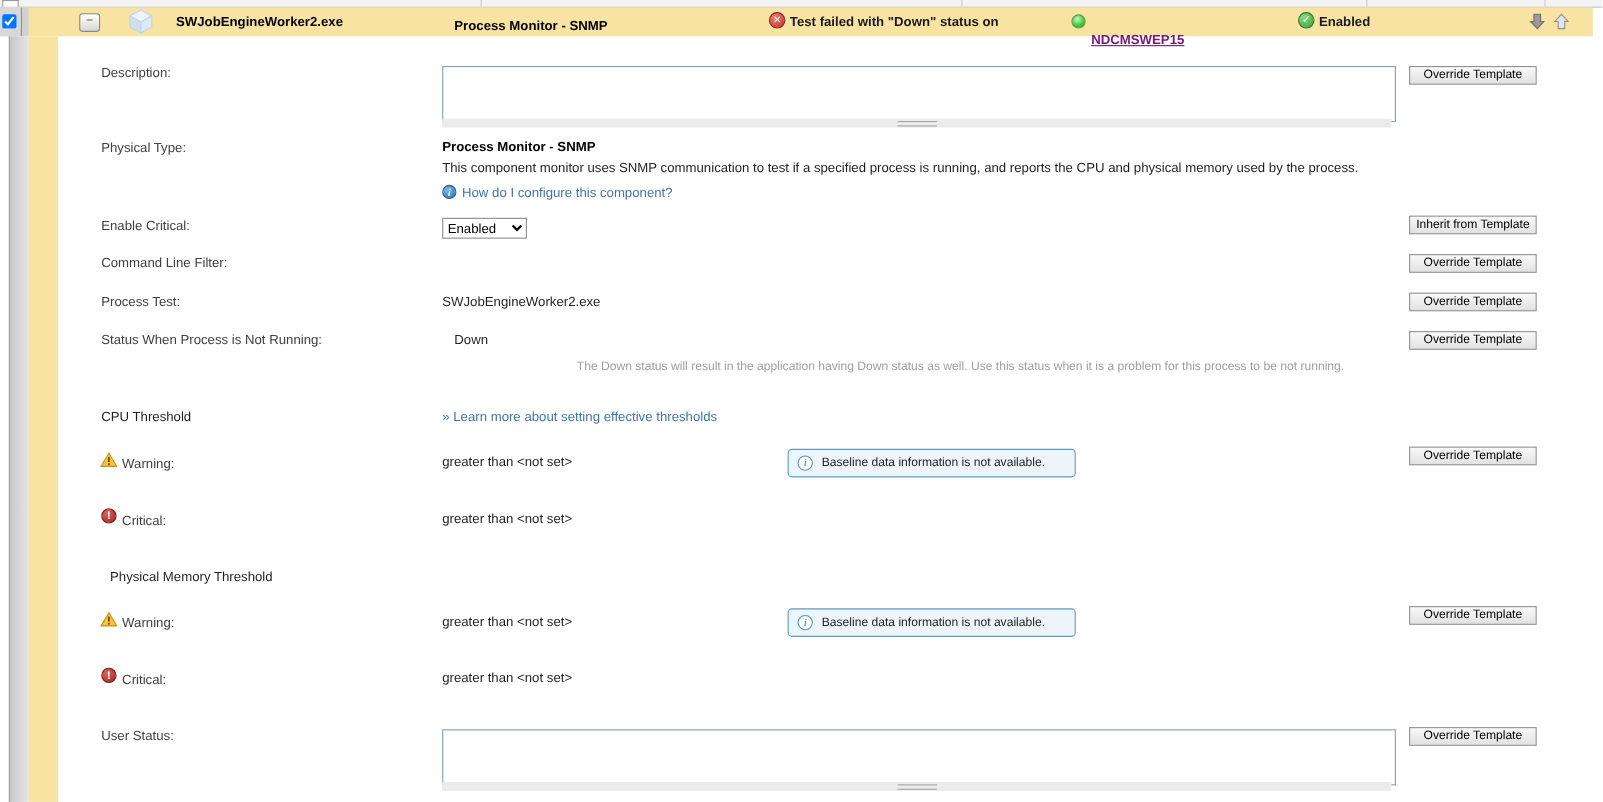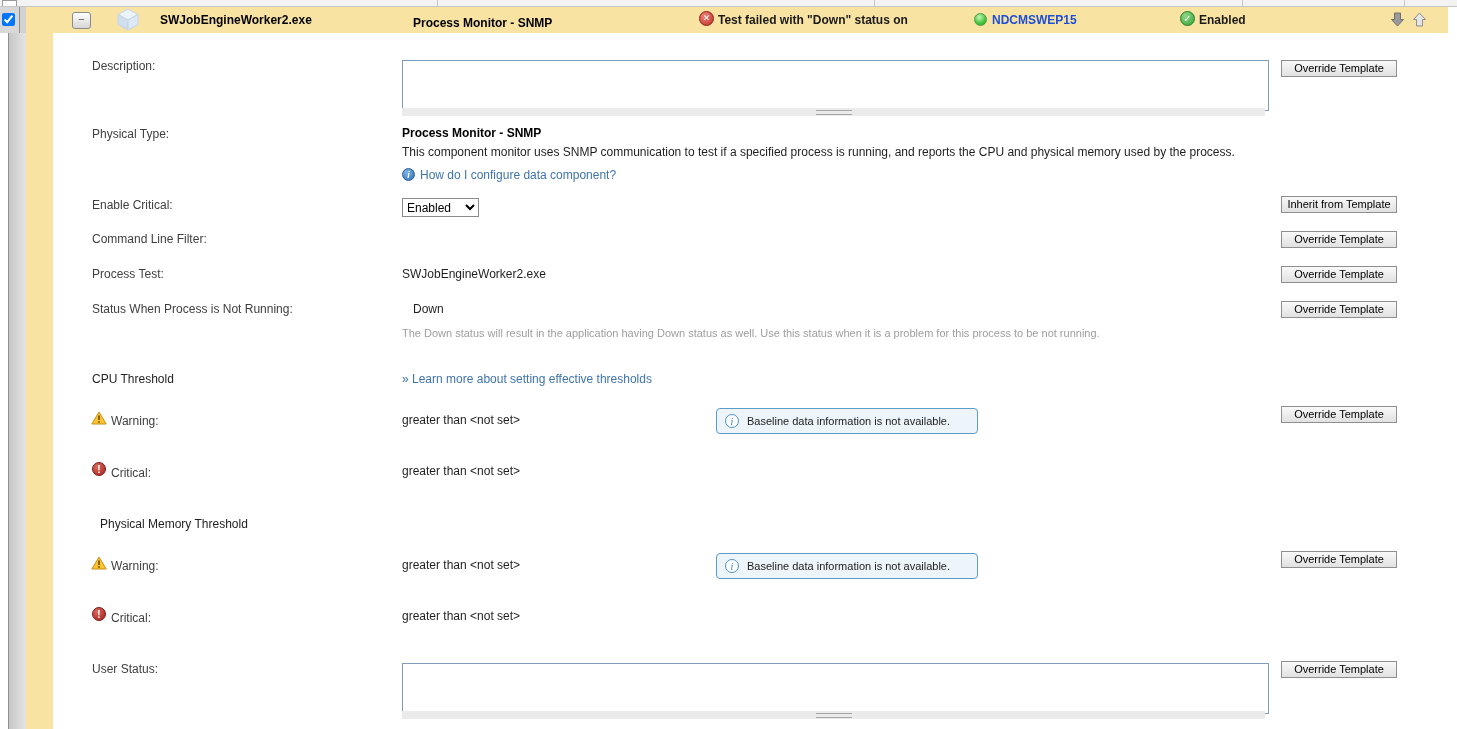--- a/index.html
+++ b/index.html
@@ -17,21 +17,21 @@
   .hdr{position:absolute;left:0;top:7px;width:1448px;height:26px;background:#F8E3A3;}
   .hdr-checkcell{position:absolute;left:0;top:0;width:19px;height:26px;background:#d8d8d8;border-right:1px solid #8f8f8f;}
   .hdr-checkcell input{position:absolute;left:2px;top:6px;width:13px;height:13px;margin:0;}
   .hdr-graypad{position:absolute;left:20px;top:0;width:6px;height:26px;background:#d2d2d2;}
   .collapse-btn{position:absolute;left:72px;top:5px;width:17px;height:15px;border:1px solid #8a8a8a;border-radius:3px;
     background:linear-gradient(#ffffff,#d6d6d6);color:#555;font-size:11px;line-height:13px;text-align:center;cursor:pointer;}
   .cube-ic{position:absolute;left:116px;top:1px;}
   .hdr-name{position:absolute;left:160px;top:6px;font-weight:bold;color:#000;}
   .hdr-type{position:absolute;left:413px;top:9px;font-weight:bold;color:#000;}
   .hdr-fail{position:absolute;left:718px;top:6px;font-weight:bold;color:#1a1a1a;}
-  .hdr-server{position:absolute;left:992px;top:6px;font-weight:bold;color:#1d4ed8;}
+  .hdr-server{position:absolute;left:992px;top:22px;font-weight:bold;color:#701a75;text-decoration:underline;}
   .hdr-enabled{position:absolute;left:1199px;top:6px;font-weight:bold;color:#1a1a1a;}
   
   .circ{display:inline-block;border-radius:50%;text-align:center;box-sizing:border-box;}
   .ic-redx{position:absolute;left:699px;top:4px;width:15px;height:15px;
     background:radial-gradient(circle at 35% 30%,#ef8076,#c03028);border:1px solid #8d1d17;
     color:#fff;font-size:9px;font-weight:bold;line-height:13px;}
   .ic-orb{position:absolute;left:974px;top:6px;width:13px;height:13px;
     background:radial-gradient(circle at 40% 30%,#c9f7b8,#45c43a 60%,#2f9e27);border:1px solid #4aa042;}
   .ic-check{position:absolute;left:1180px;top:4px;width:15px;height:15px;
     background:radial-gradient(circle at 35% 30%,#8fd889,#33a433);border:1px solid #267a26;
@@ -39,21 +39,21 @@
   .arrow-btn{position:absolute;top:4px;width:15px;height:17px;cursor:pointer;}
   
   .rail-line{position:absolute;left:8px;top:33px;width:1px;height:696px;background:#8f8f8f;}
   .rail-gray{position:absolute;left:9px;top:33px;width:17px;height:696px;background:linear-gradient(to right,#c6c6c6,#e5e5e5);}
   .rail-yellow{position:absolute;left:26px;top:33px;width:27px;height:696px;background:#F8E3A3;}
   
   .lbl{position:absolute;color:#404040;}
   .sect{position:absolute;color:#1f1f1f;}
   .val{position:absolute;color:#1f1f1f;}
   .val-bold{position:absolute;font-weight:bold;color:#000;}
-  .muted{position:absolute;color:#9e9e9e;font-size:11px;}
+  .muted{position:absolute;color:#9e9e9e;font-size:11px;text-align:right;}
   .link{position:absolute;color:#3f74ad;cursor:pointer;text-decoration:none;}
   .ta{position:absolute;left:402px;width:861px;height:45px;border:1px solid #7f9db9;background:#fff;resize:none;
     font-family:"Liberation Sans",sans-serif;font-size:12px;}
   .grip{position:absolute;left:402px;width:863px;height:8px;background:#ebebeb;cursor:row-resize;}
   .grip-handle{width:36px;height:1px;margin:2px auto 0;border-top:1px solid #a6a6a6;border-bottom:1px solid #a6a6a6;background:#ebebeb;height:3px;}
   .btn{position:absolute;left:1281px;width:116px;height:17px;box-sizing:border-box;
     background:linear-gradient(#f9f9f9,#e1e1e1);border:1px solid #8f8f8f;
     font-size:11px;line-height:15px;text-align:center;color:#000;cursor:pointer;}
   .sel{position:absolute;left:402px;top:198px;width:77px;height:19px;font-size:12px;
     font-family:"Liberation Sans",sans-serif;border:1px solid #8a8a8a;background:#fff;}
@@ -129,21 +129,21 @@
 <textarea class="ta" style="top: 60px;"></textarea>
 <div class="grip" style="top:108px">
     <div class="grip-handle"></div>
   </div>
 <div class="btn" style="top:60px">Override Template</div>
 
 <div class="lbl" style="left:92px;top:127px">Physical Type:</div>
 <div class="val-bold" style="left:402px;top:126px">Process Monitor - SNMP</div>
 <div class="val" style="left:402px;top:145px;width:1110px">This component monitor uses SNMP communication to test if a specified process is running, and reports the CPU and physical memory used by the process.</div>
 <span class="circ ic-info-blue">i</span>
-<a class="link" style="left:420px;top:168px">How do I configure data component?</a>
+<a class="link" style="left:420px;top:168px">How do I configure this component?</a>
 
 <div class="lbl" style="left:92px;top:198px">Enable Critical:</div>
 <select class="sel">
   <option>Enabled</option>
 </select>
 <div class="btn" style="top:196px">Inherit from Template</div>
 
 <div class="lbl" style="left:92px;top:232px">Command Line Filter:</div>
 <div class="btn" style="top:231px">Override Template</div>
 

